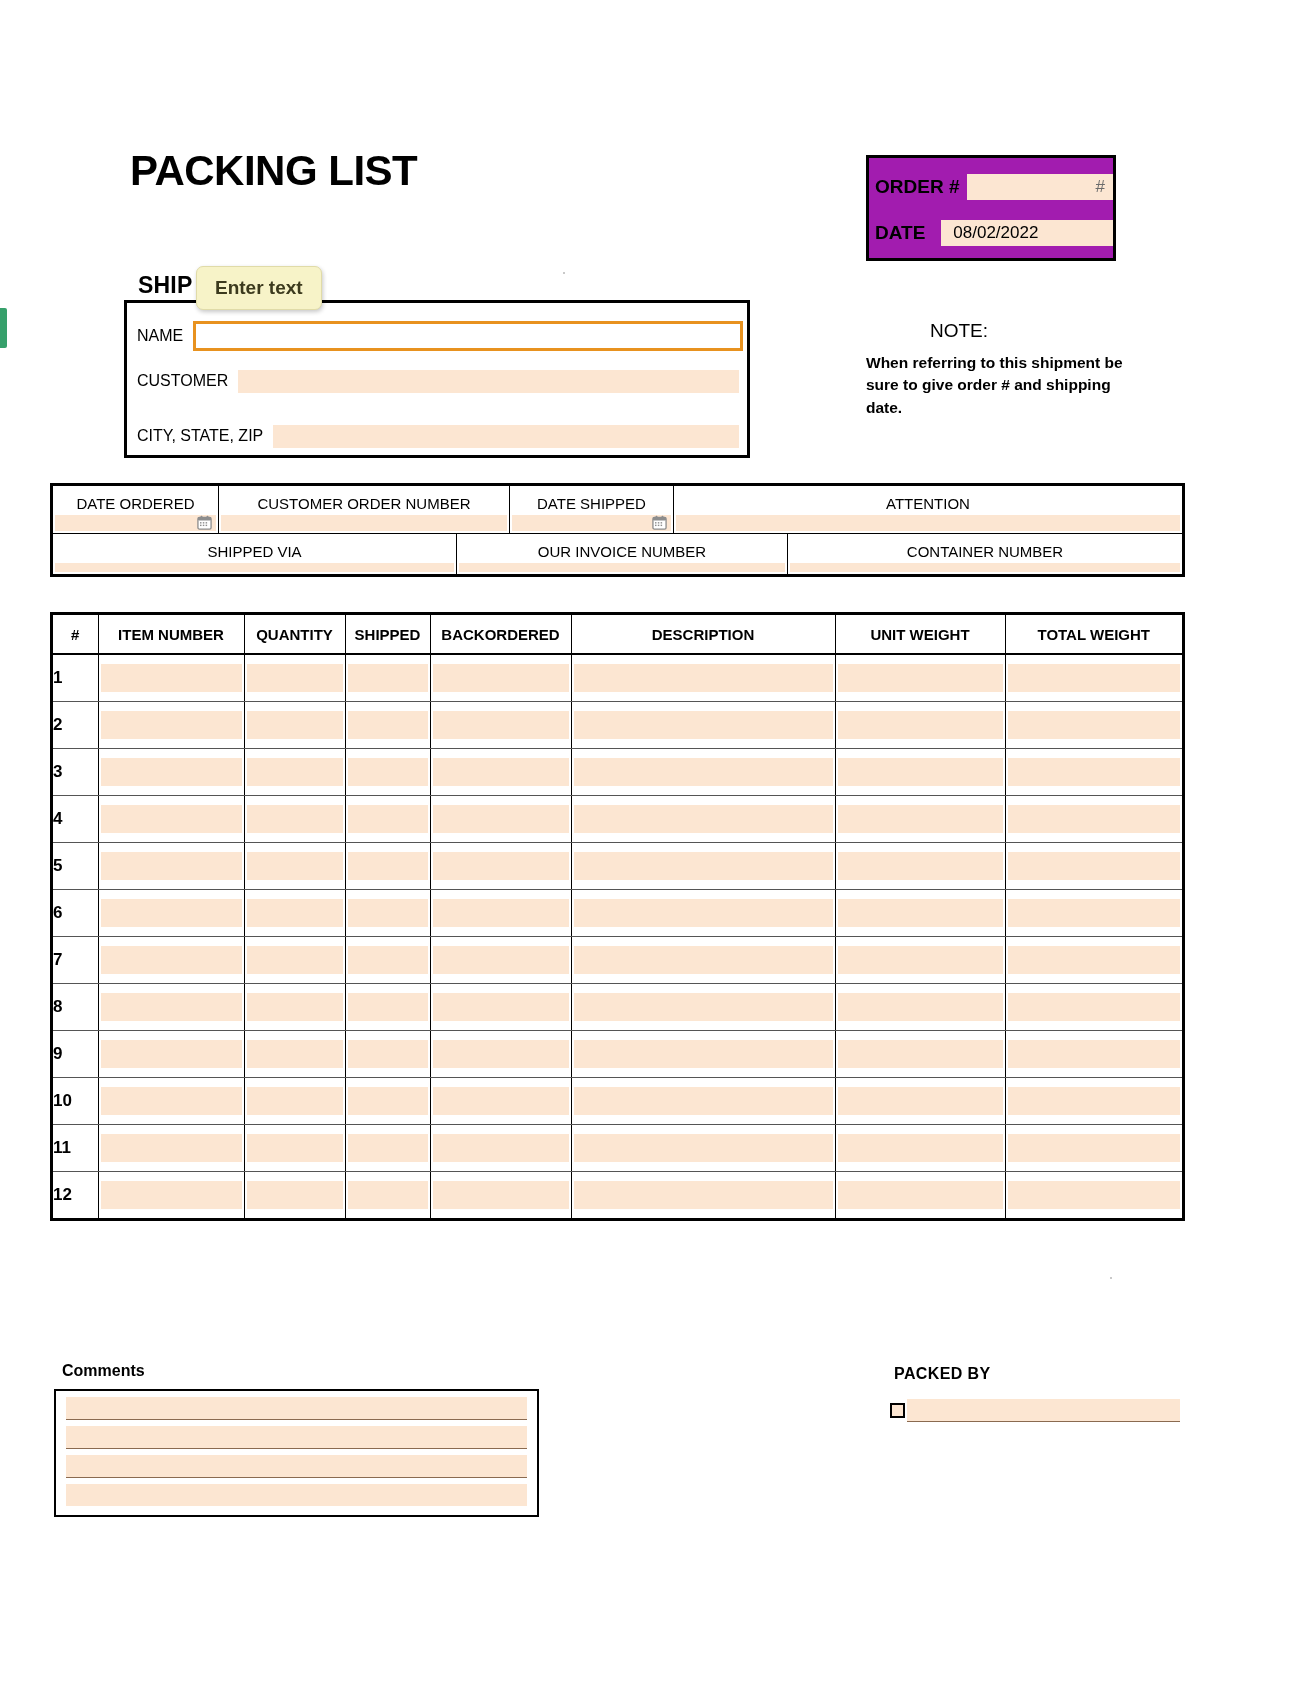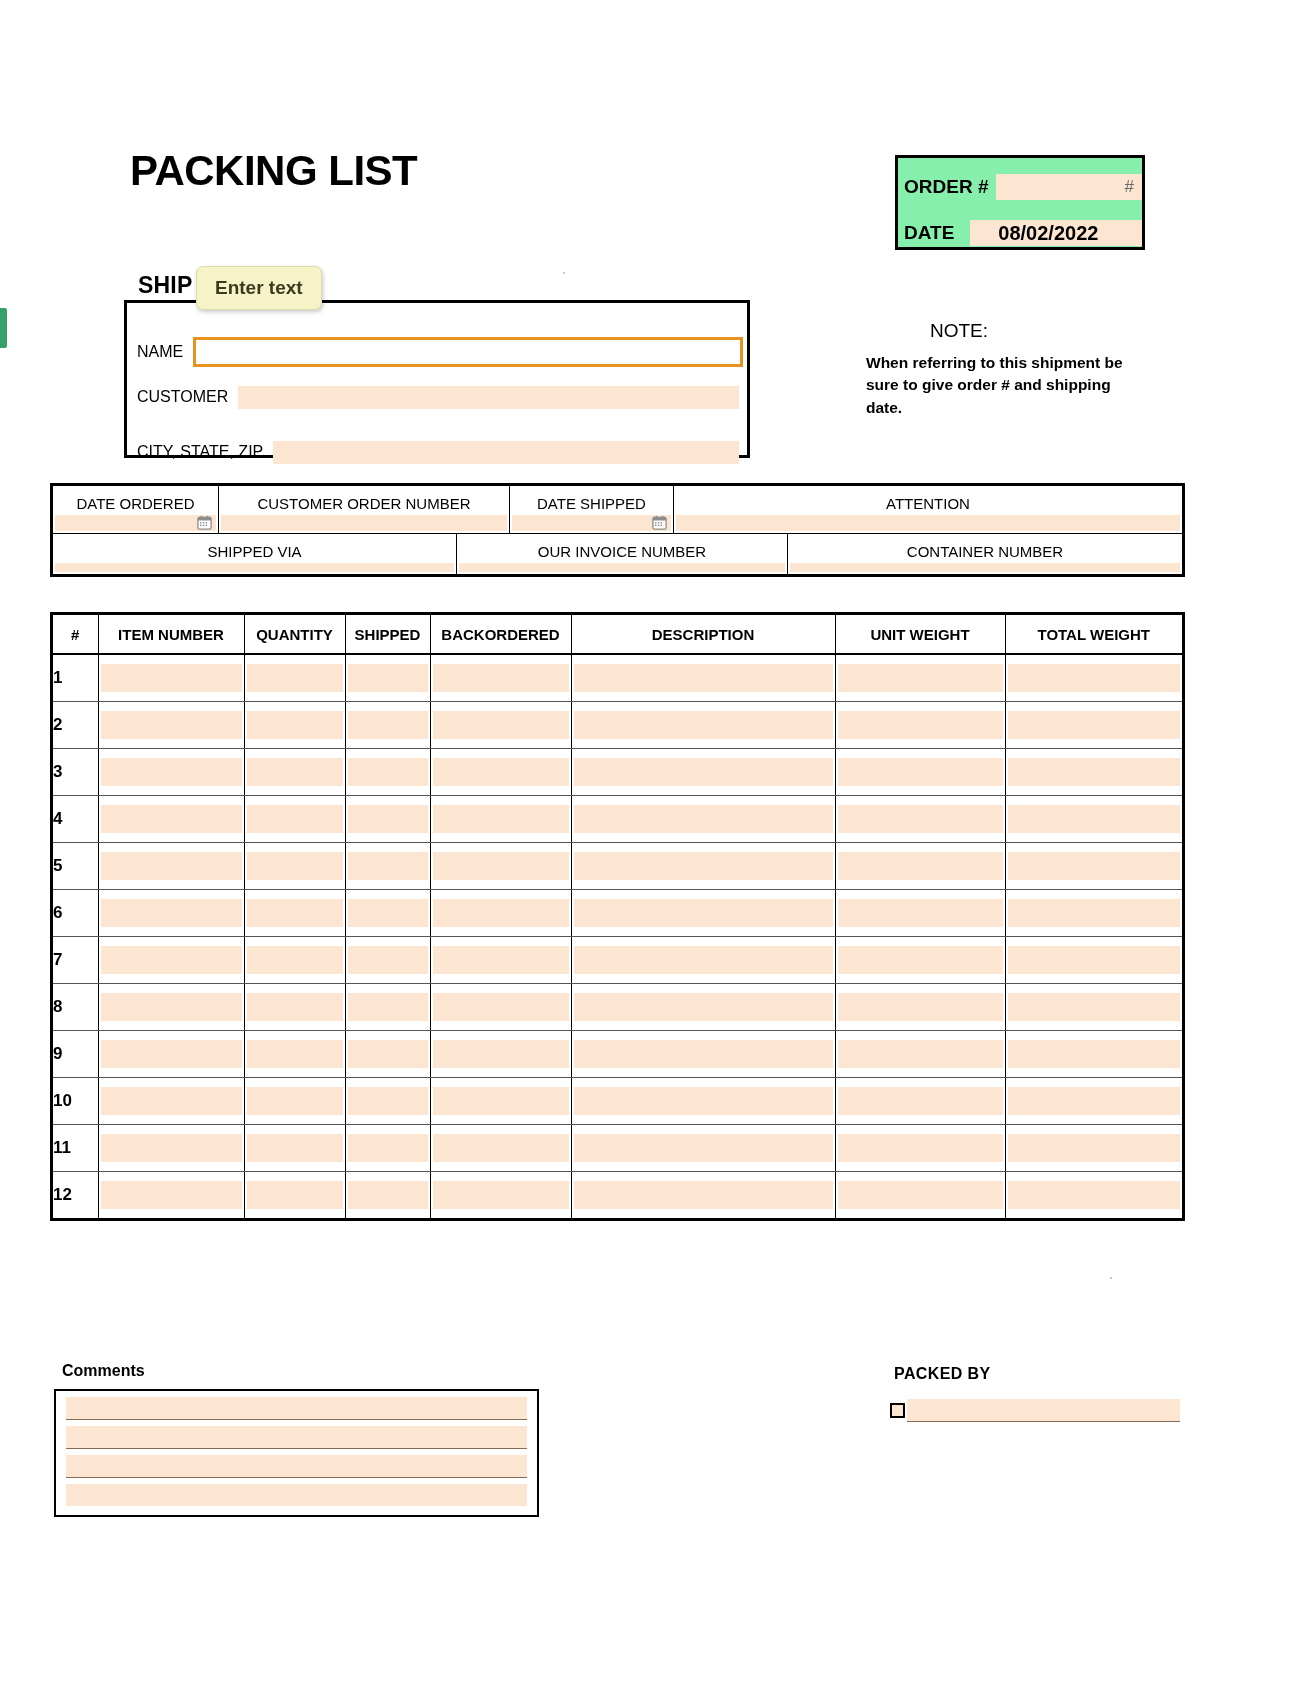--- a/index.html
+++ b/index.html
@@ -39,27 +39,27 @@
     top: 150px;
     font-size: 42px;
     font-weight: bold;
     letter-spacing: -0.5px;
     line-height: 1;
   }
 
   
   .order-box {
     position: absolute;
-    left: 895px;
+    left: 866px;
     top: 155px;
     width: 250px;
-    height: 95px;
+    height: 106px;
     border: 3px solid #000;
     box-sizing: border-box;
-    background: #86efac;
+    background: #a21caf;
   }
   .order-row {
     position: absolute;
     left: 0;
     width: 100%;
     height: 34px;
     display: flex;
     align-items: center;
   }
   .order-row.r1 { top: 12px; }
@@ -84,23 +84,23 @@
     margin-left: 16px;
   }
   .order-hash {
     position: absolute;
     right: 8px;
     font-size: 17px;
     color: #6b6b6b;
     font-weight: normal;
   }
   .order-date-value {
-    font-size: 20px;
-    font-weight: bold;
-    padding-left: 28px;
+    font-size: 17px;
+    font-weight: normal;
+    padding-left: 12px;
   }
 
   
   .shipto-label {
     position: absolute;
     left: 138px;
     top: 272px;
     font-size: 23px;
     font-weight: bold;
     letter-spacing: 0.2px;
@@ -115,21 +115,20 @@
     box-sizing: border-box;
     background: #fff;
   }
   .ship-row {
     position: absolute;
     left: 0;
     width: 100%;
     display: flex;
     align-items: center;
     height: 30px;
-    margin-top: 16px;
   }
   .ship-row.n { top: 18px; }
   .ship-row.a { top: 63px; }
   .ship-row.c { top: 118px; }
   .ship-label {
     font-size: 16px;
     padding-left: 10px;
     white-space: nowrap;
   }
   .ship-field {

